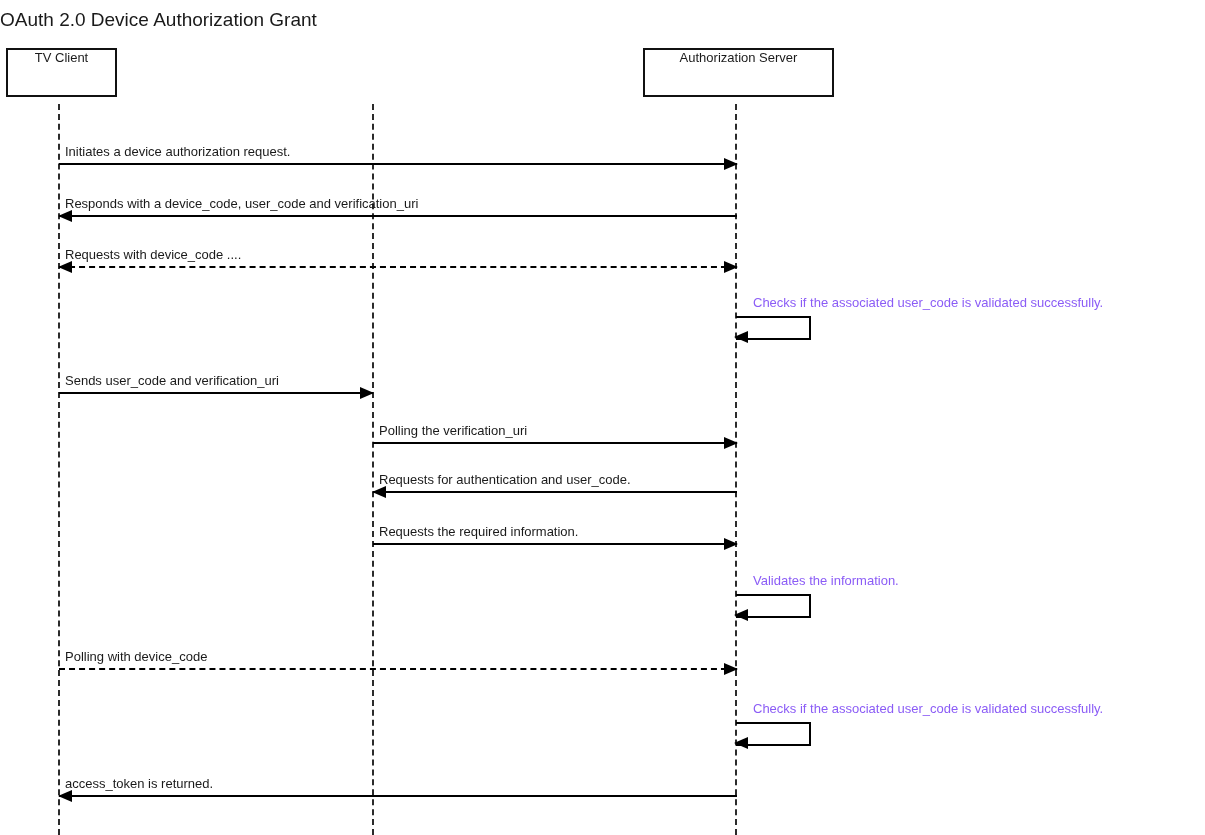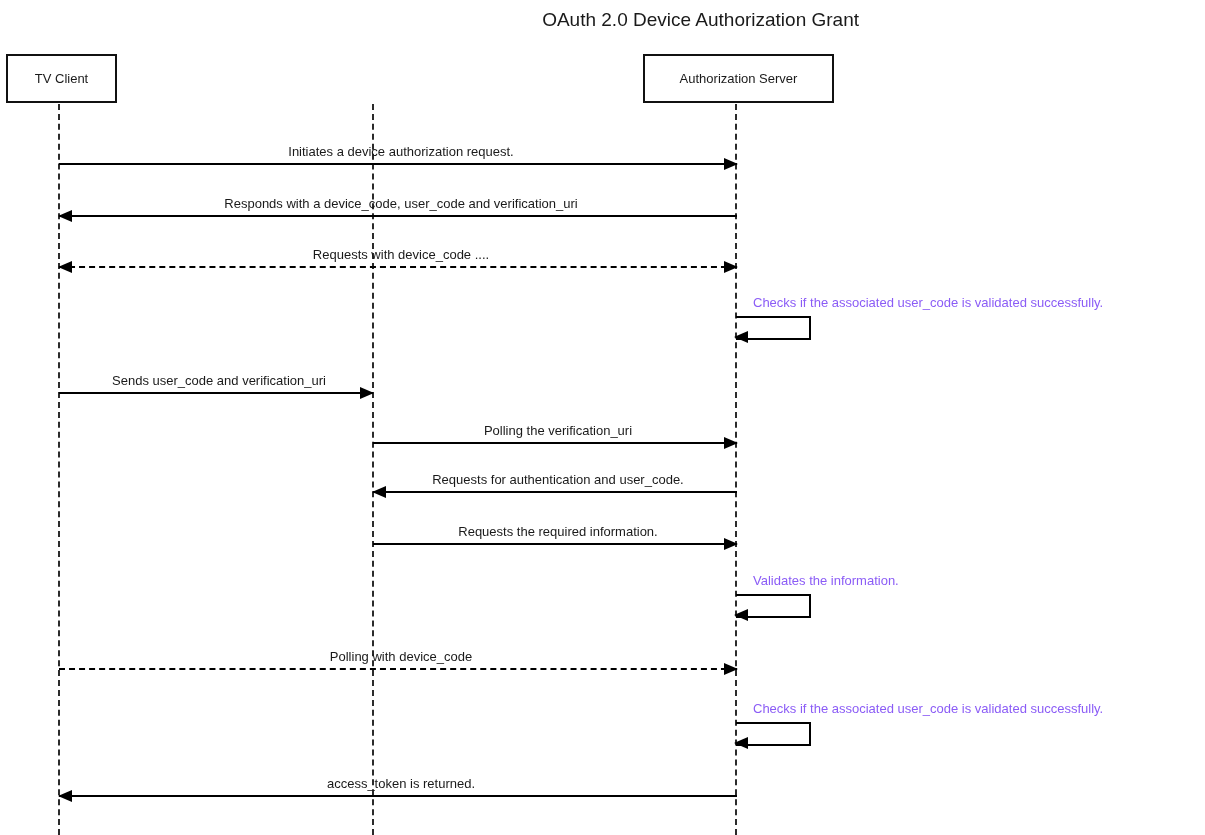--- a/index.html
+++ b/index.html
@@ -1,37 +1,37 @@
 <!DOCTYPE html>
 <html><head>
 <meta charset="utf-8">
 <style>
   html,body{margin:0;padding:0;background:#fff;}
   #canvas{
     position:relative;width:1205px;height:835px;background:#fff;overflow:hidden;
     font-family:"Liberation Sans","DejaVu Sans",sans-serif;color:#1a1a1a;
   }
   .title{
-    position:absolute;top:9px;left:0;width:840px;text-align:right;
-    font-size:19px;color:#1a1a1a;padding-left:19px;
+    position:absolute;top:9px;left:0;width:840px;text-align:left;
+    font-size:19px;color:#1a1a1a;
   }
   .actor{
-    position:absolute;top:54px;height:45px;border:2px solid #111;background:#fff;
-    display:flex;align-items:center;justify-content:center;font-size:13px;color:#1a1a1a;
+    position:absolute;top:48px;height:45px;border:2px solid #111;background:#fff;
+    display:flex;justify-content:center;font-size:13px;color:#1a1a1a;
     box-sizing:content-box;
   }
   .lifeline{
     position:absolute;top:104px;height:731px;width:0;
     border-left:2px dashed #2b2b2b;
   }
   .msg{position:absolute;height:0;}
   .msg .line{position:absolute;left:0;right:0;top:0;border-top:2px solid #000;}
   .msg .line.dashed{border-top-style:dashed;}
   .msg .lbl{
-    position:absolute;left:6px;right:0;bottom:4px;text-align:center;
+    position:absolute;left:6px;right:0;bottom:4px;
     font-size:13px;white-space:nowrap;color:#1a1a1a;
   }
   .arr{position:absolute;width:0;height:0;top:-5px;}
   .arr.r{right:-1px;border-top:6px solid transparent;border-bottom:6px solid transparent;border-left:14px solid #000;}
   .arr.l{left:-1px;border-top:6px solid transparent;border-bottom:6px solid transparent;border-right:14px solid #000;}
   .selfmsg{position:absolute;width:75px;}
   .selfmsg .loop{
     width:75px;height:24px;border:2px solid #000;border-left:none;box-sizing:border-box;
   }
   .selfmsg .arr{left:-2px;top:15px;border-top:6px solid transparent;border-bottom:6px solid transparent;border-right:14px solid #000;}

